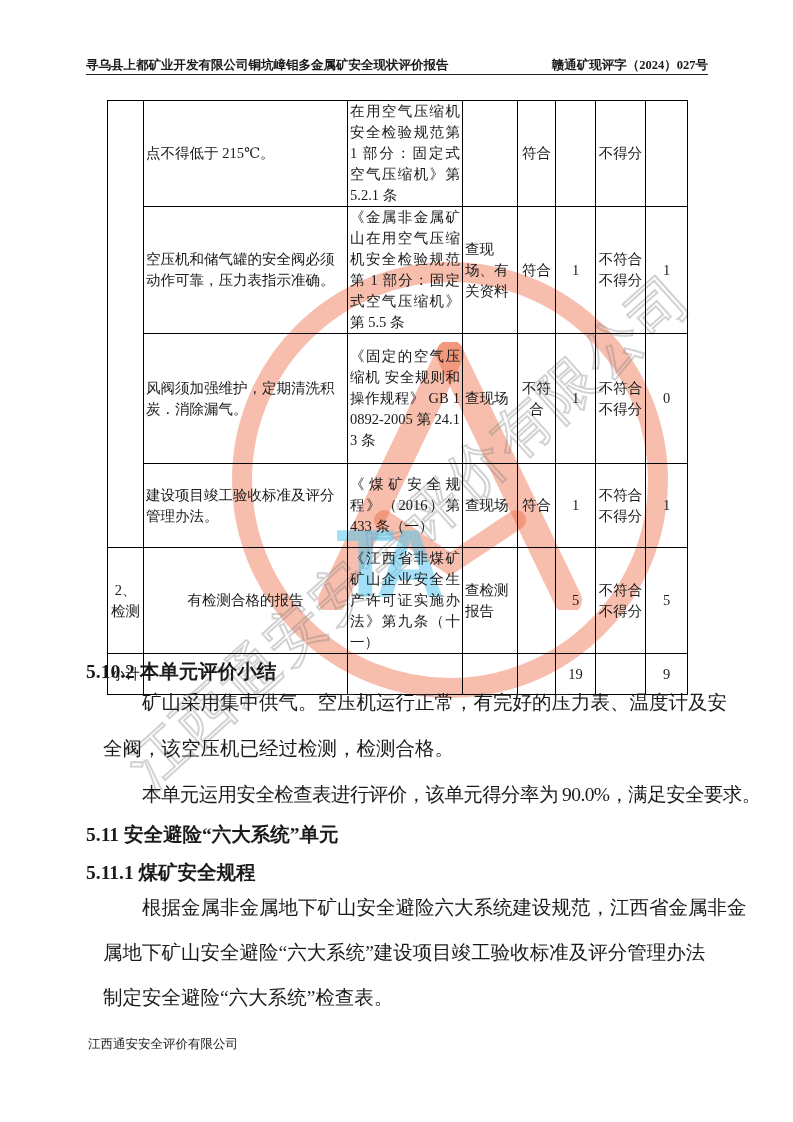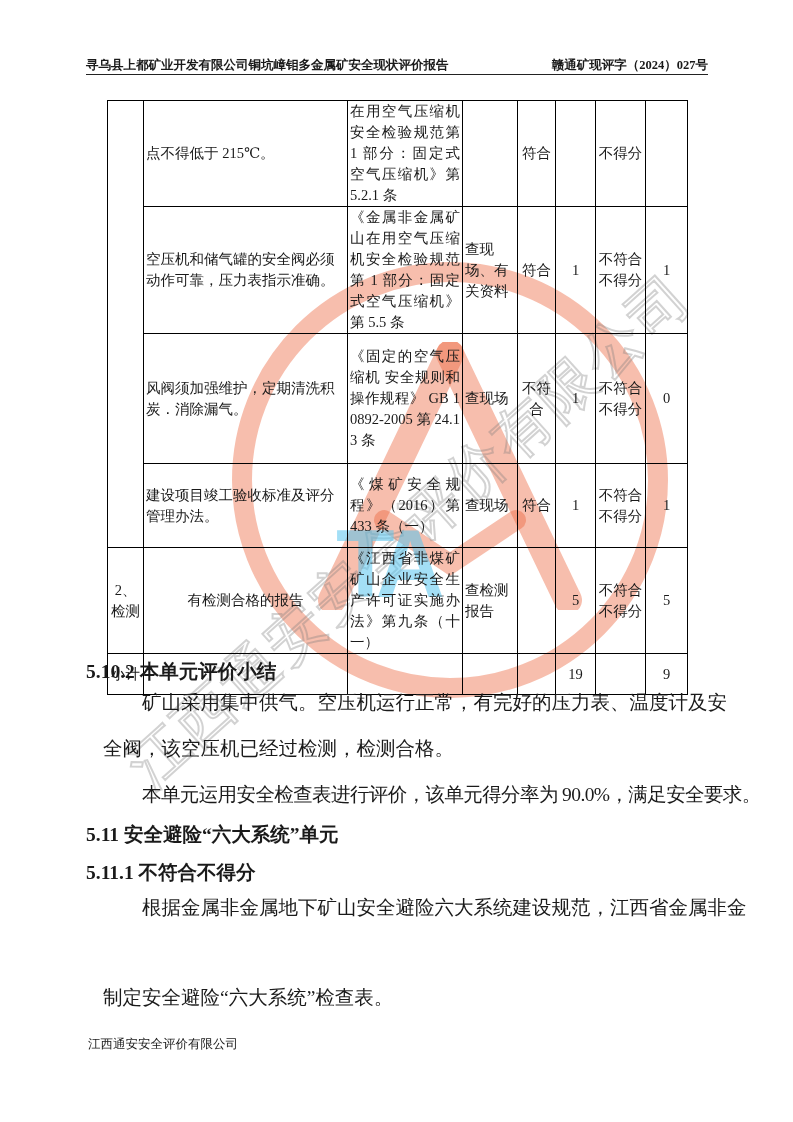--- a/index.html
+++ b/index.html
@@ -182,21 +182,22 @@
     </tbody>
       </table>
 
     <div class="h1" style="top:658px">5.10.2 本单元评价小结</div>
 
     <div class="pline indent" style="top:691px">矿山采用集中供气。空压机运行正常，有完好的压力表、温度计及安</div>
     <div class="pline" style="top:737px">全阀，该空压机已经过检测，检测合格。</div>
     <div class="pline indent tight" style="top:783px">本单元运用安全检查表进行评价，该单元得分率为 90.0%，满足安全要求。</div>
 
     <div class="h1" style="top:821px">5.11 安全避险“六大系统”单元</div>
-    <div class="h1" style="top:859px">5.11.1 不符合不得分</div>
+    <div class="h1" style="top:859px">5.11.1 煤矿安全规程</div>
 
     <div class="pline indent" style="top:896px">根据金属非金属地下矿山安全避险六大系统建设规范，江西省金属非金</div>
+    <div class="pline" style="top:941px">属地下矿山安全避险“六大系统”建设项目竣工验收标准及评分管理办法</div>
     <div class="pline" style="top:986px">制定安全避险“六大系统”检查表。</div>
 
     <div class="pg-footer-company">江西通安安全评价有限公司</div>
 
   </div>
 </div>
 
 </body></html>

